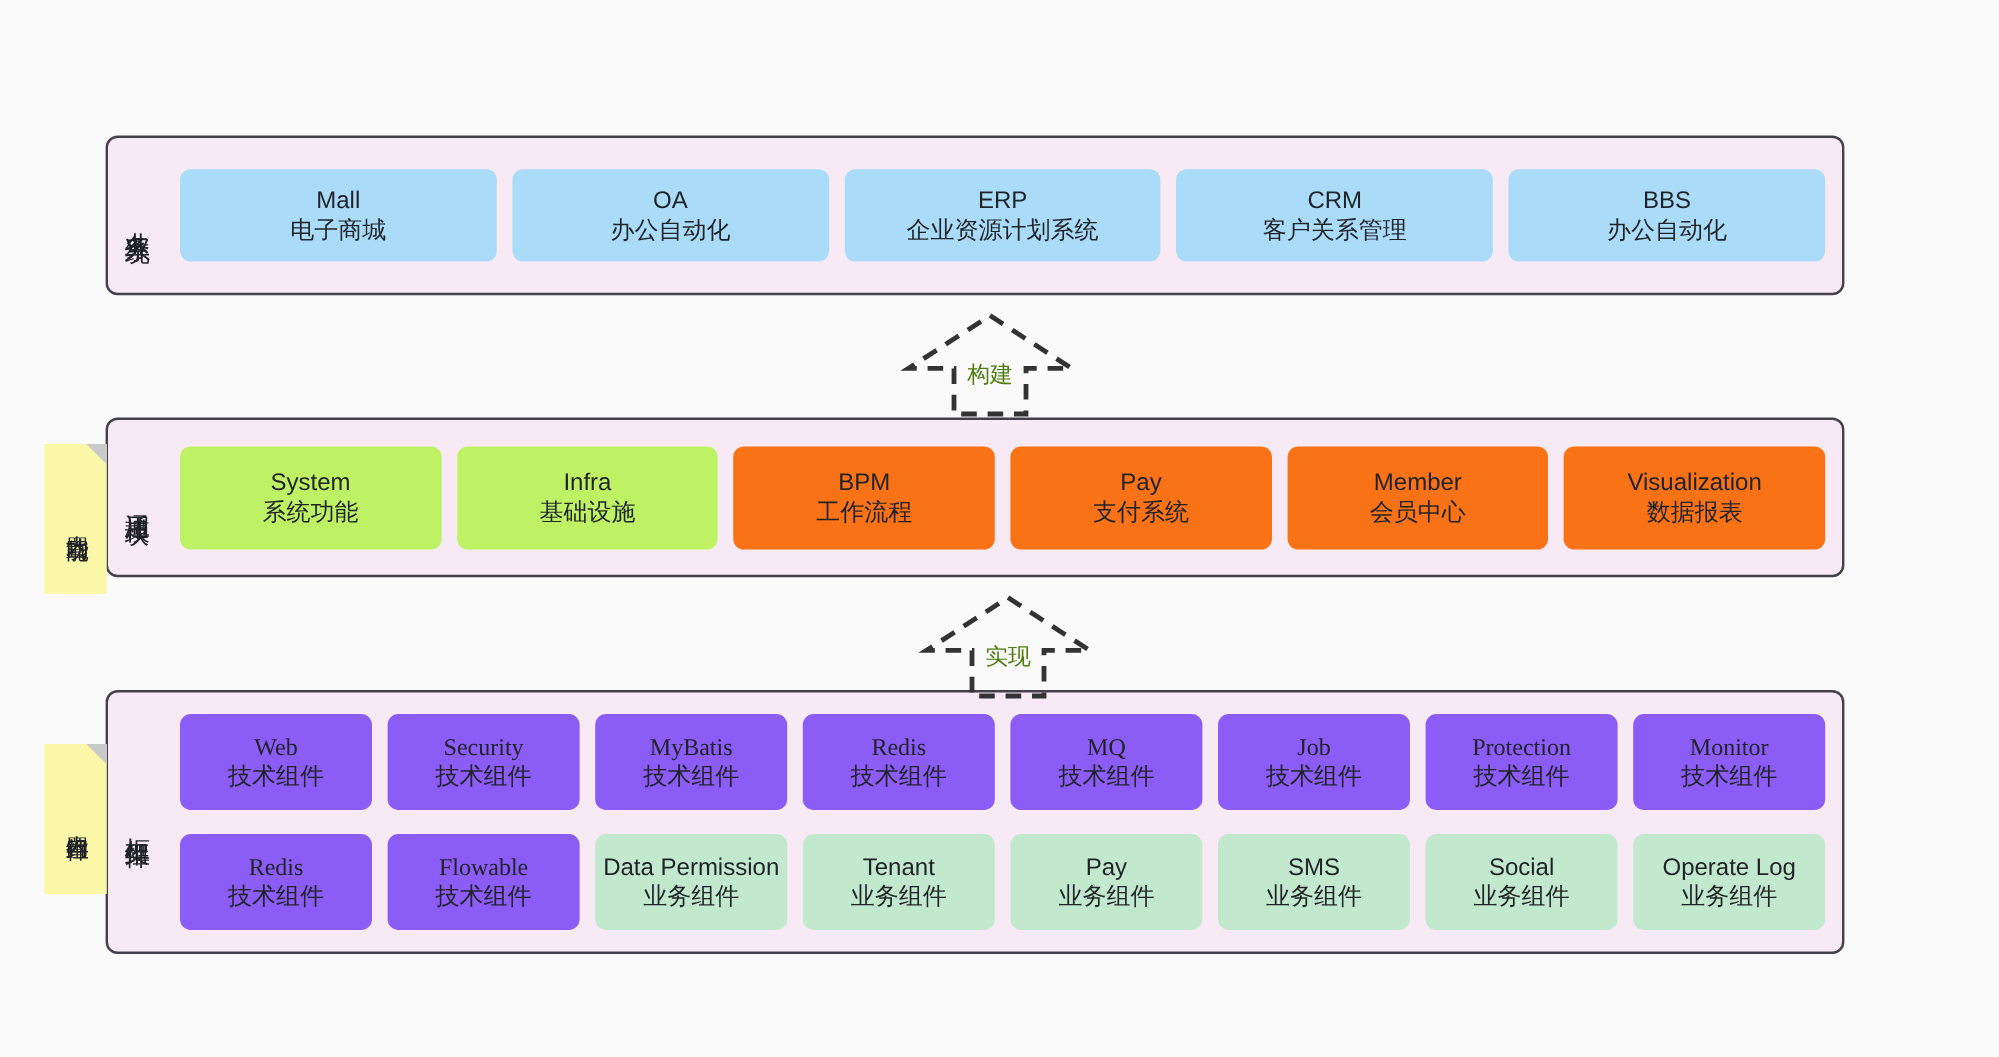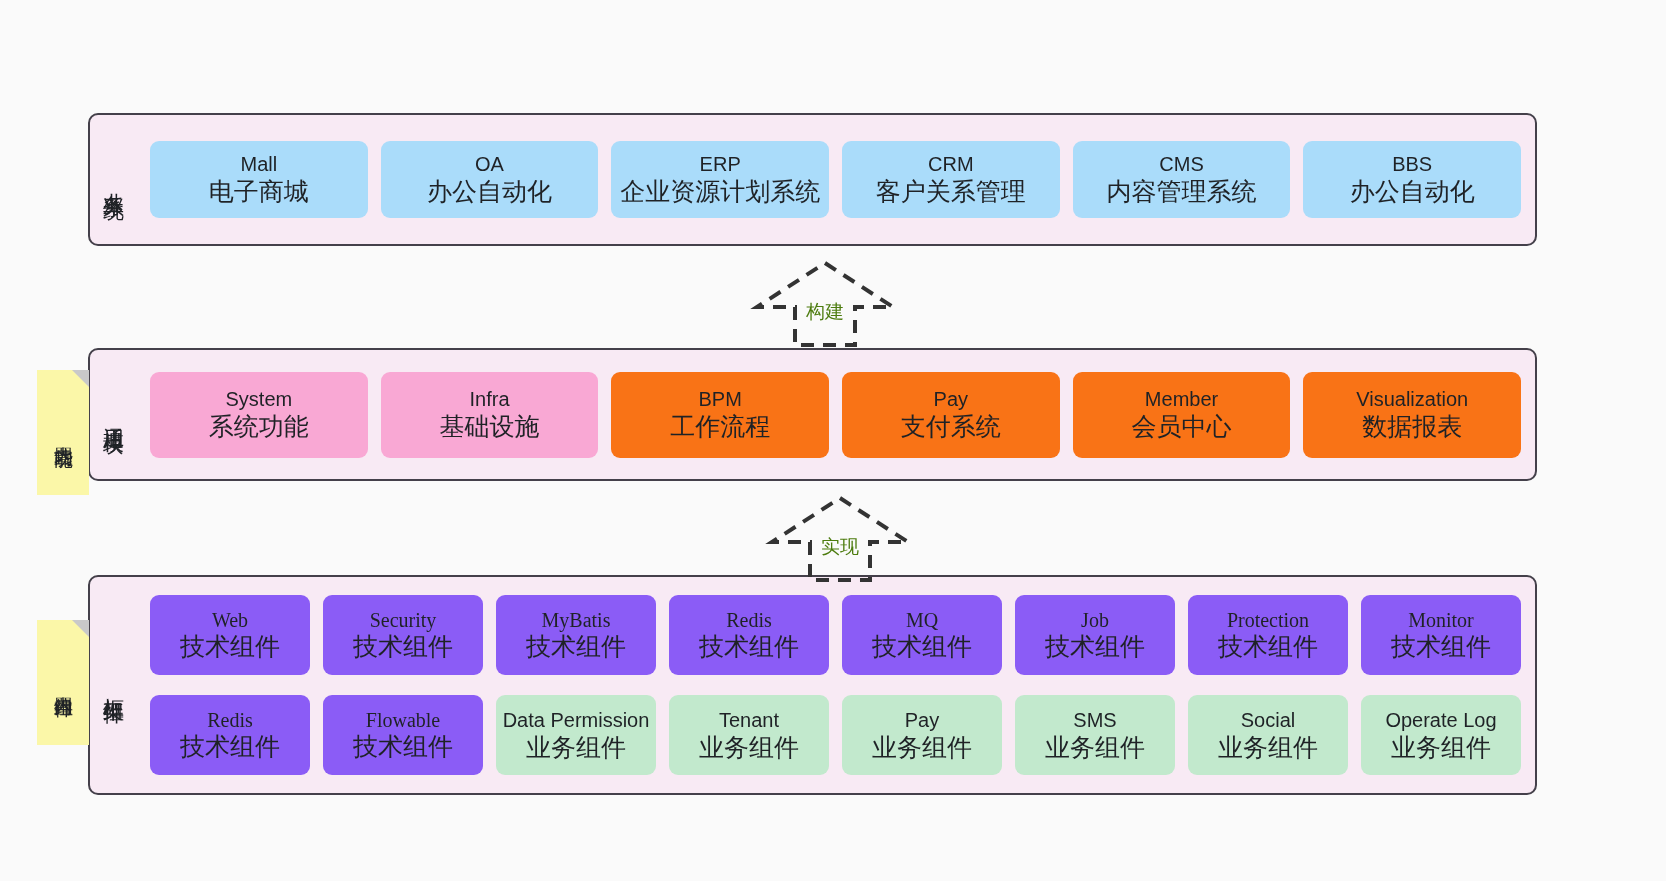--- a/index.html
+++ b/index.html
@@ -62,24 +62,24 @@
     display: flex;
     flex-direction: column;
     align-items: center;
     justify-content: center;
     text-align: center;
     line-height: 1.22;
     color: #1f2226;
     padding: 8px 6px;
   }
   .card .title   { font-size: 20px; }
-  .card .subtitle{ font-size: 25px; }
+  .card .subtitle{ font-size: 20px; }
 
   .c-blue       { background: #aadcfa; }
-  .c-red        { background: #f9a8d4; }
+  .c-red        { background: #bef264; }
   .c-pink       { background: #f97316; }
   .c-green      { background: #8b5cf6; font-family: Liberation Serif, serif; }
   .c-lightgreen { background: #c2e9cd; }
 
   .h-biz   { height: 77px; }
   .h-mod   { height: 86px; }
   .h-comp  { height: 80px; }
 
   
   .note {
@@ -147,24 +147,20 @@
         </div>
         <div class="card c-blue h-biz">
           <div class="title">ERP</div>
           <div class="subtitle">企业资源计划系统</div>
         </div>
         <div class="card c-blue h-biz">
           <div class="title">CRM</div>
           <div class="subtitle">客户关系管理</div>
         </div>
         <div class="card c-blue h-biz">
-          <div class="title">CMS</div>
-          <div class="subtitle">内容管理系统</div>
-        </div>
-        <div class="card c-blue h-biz">
           <div class="title">BBS</div>
           <div class="subtitle">办公自动化</div>
         </div>
       </div>
     </div>
   </div>
 
   <div class="arrow" style="left:745px; top:255px;">
     <svg viewBox="0 0 160 96" preserveAspectRatio="none">
       <path d="M80 8 L148 52 L110 52 L110 90 L50 90 L50 52 L12 52 Z" fill="none" stroke="#333333" stroke-width="4" stroke-dasharray="13 9" stroke-linejoin="miter"></path>

